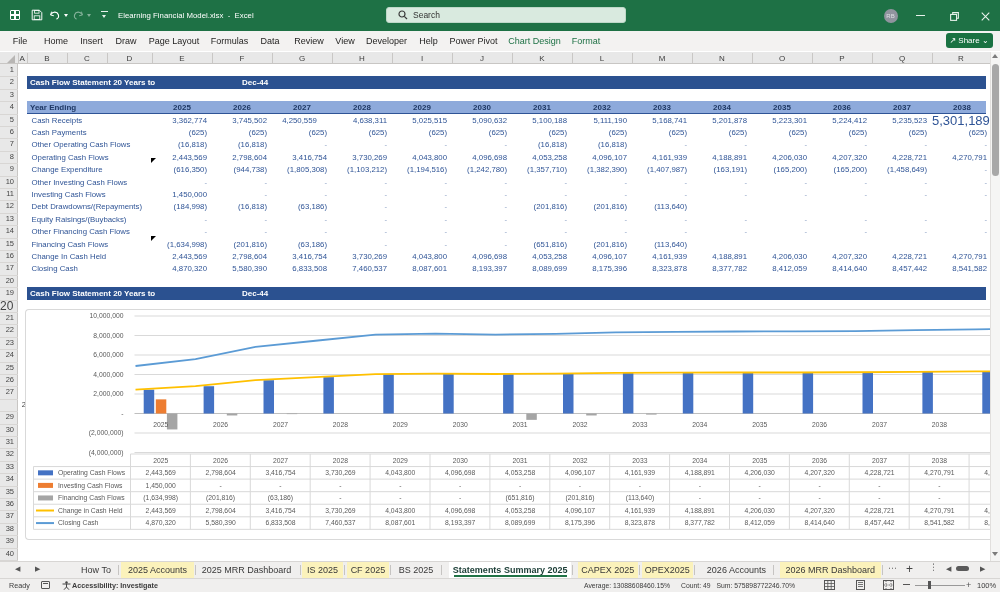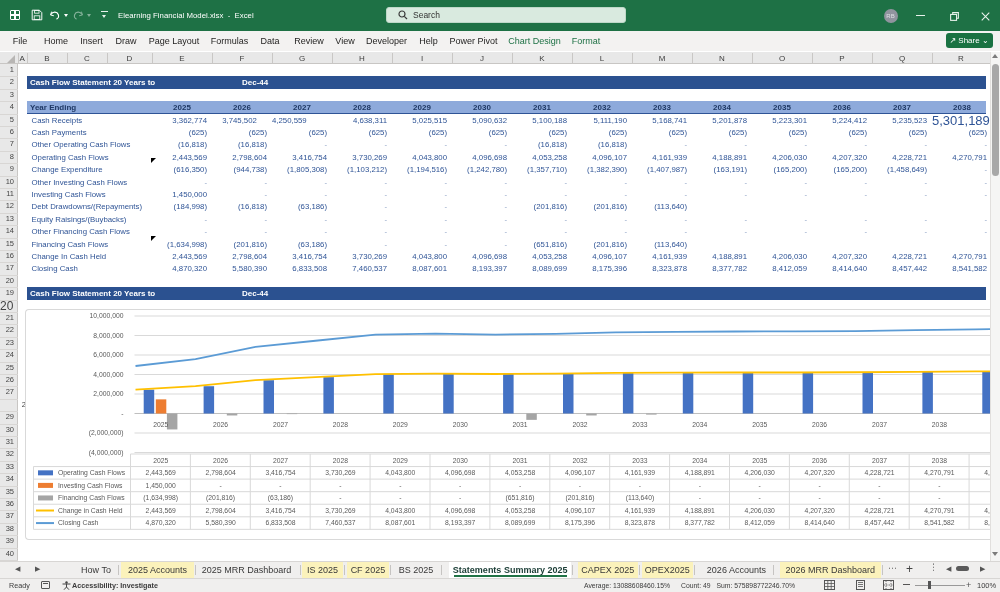--- a/index.html
+++ b/index.html
@@ -195,22 +195,22 @@
 <div class="ab" style="left:512px;top:101.20px;width:60px;height:12.4px;line-height:13.0px;font-size:8px;font-weight:bold;color:#1F3864;text-align:center">2031</div>
 <div class="ab" style="left:572px;top:101.20px;width:60px;height:12.4px;line-height:13.0px;font-size:8px;font-weight:bold;color:#1F3864;text-align:center">2032</div>
 <div class="ab" style="left:632px;top:101.20px;width:60px;height:12.4px;line-height:13.0px;font-size:8px;font-weight:bold;color:#1F3864;text-align:center">2033</div>
 <div class="ab" style="left:692px;top:101.20px;width:60px;height:12.4px;line-height:13.0px;font-size:8px;font-weight:bold;color:#1F3864;text-align:center">2034</div>
 <div class="ab" style="left:752px;top:101.20px;width:60px;height:12.4px;line-height:13.0px;font-size:8px;font-weight:bold;color:#1F3864;text-align:center">2035</div>
 <div class="ab" style="left:812px;top:101.20px;width:60px;height:12.4px;line-height:13.0px;font-size:8px;font-weight:bold;color:#1F3864;text-align:center">2036</div>
 <div class="ab" style="left:872px;top:101.20px;width:60px;height:12.4px;line-height:13.0px;font-size:8px;font-weight:bold;color:#1F3864;text-align:center">2037</div>
 <div class="ab" style="left:932px;top:101.20px;width:60px;height:12.4px;line-height:13.0px;font-size:8px;font-weight:bold;color:#1F3864;text-align:center">2038</div>
 <div class="ab" style="left:31.5px;top:113.60px;height:12.4px;line-height:13.0px;font-size:7.8px;color:#2F5496;white-space:nowrap">Cash Receipts</div>
 <div class="ab" style="left:152px;top:113.60px;width:55px;height:12.4px;line-height:13.0px;font-size:7.8px;color:#2F5496;text-align:right">3,362,774</div>
-<div class="ab" style="left:212px;top:113.60px;width:55px;height:12.4px;line-height:13.0px;font-size:7.8px;color:#2F5496;text-align:center">3,745,502</div>
-<div class="ab" style="left:272px;top:113.60px;width:55px;height:12.4px;line-height:13.0px;font-size:7.8px;color:#2F5496;text-align:left">4,250,559</div>
+<div class="ab" style="left:212px;top:113.60px;width:55px;height:12.4px;line-height:13.0px;font-size:7.8px;color:#2F5496;text-align:right">3,745,502</div>
+<div class="ab" style="left:272px;top:113.60px;width:55px;height:12.4px;line-height:13.0px;font-size:7.8px;color:#2F5496;text-align:center">4,250,559</div>
 <div class="ab" style="left:332px;top:113.60px;width:55px;height:12.4px;line-height:13.0px;font-size:7.8px;color:#2F5496;text-align:right">4,638,311</div>
 <div class="ab" style="left:392px;top:113.60px;width:55px;height:12.4px;line-height:13.0px;font-size:7.8px;color:#2F5496;text-align:right">5,025,515</div>
 <div class="ab" style="left:452px;top:113.60px;width:55px;height:12.4px;line-height:13.0px;font-size:7.8px;color:#2F5496;text-align:right">5,090,632</div>
 <div class="ab" style="left:512px;top:113.60px;width:55px;height:12.4px;line-height:13.0px;font-size:7.8px;color:#2F5496;text-align:right">5,100,188</div>
 <div class="ab" style="left:572px;top:113.60px;width:55px;height:12.4px;line-height:13.0px;font-size:7.8px;color:#2F5496;text-align:right">5,111,190</div>
 <div class="ab" style="left:632px;top:113.60px;width:55px;height:12.4px;line-height:13.0px;font-size:7.8px;color:#2F5496;text-align:right">5,168,741</div>
 <div class="ab" style="left:692px;top:113.60px;width:55px;height:12.4px;line-height:13.0px;font-size:7.8px;color:#2F5496;text-align:right">5,201,878</div>
 <div class="ab" style="left:752px;top:113.60px;width:55px;height:12.4px;line-height:13.0px;font-size:7.8px;color:#2F5496;text-align:right">5,223,301</div>
 <div class="ab" style="left:812px;top:113.60px;width:55px;height:12.4px;line-height:13.0px;font-size:7.8px;color:#2F5496;text-align:right">5,224,412</div>
 <div class="ab" style="left:872px;top:113.60px;width:55px;height:12.4px;line-height:13.0px;font-size:7.8px;color:#2F5496;text-align:right">5,235,523</div>

